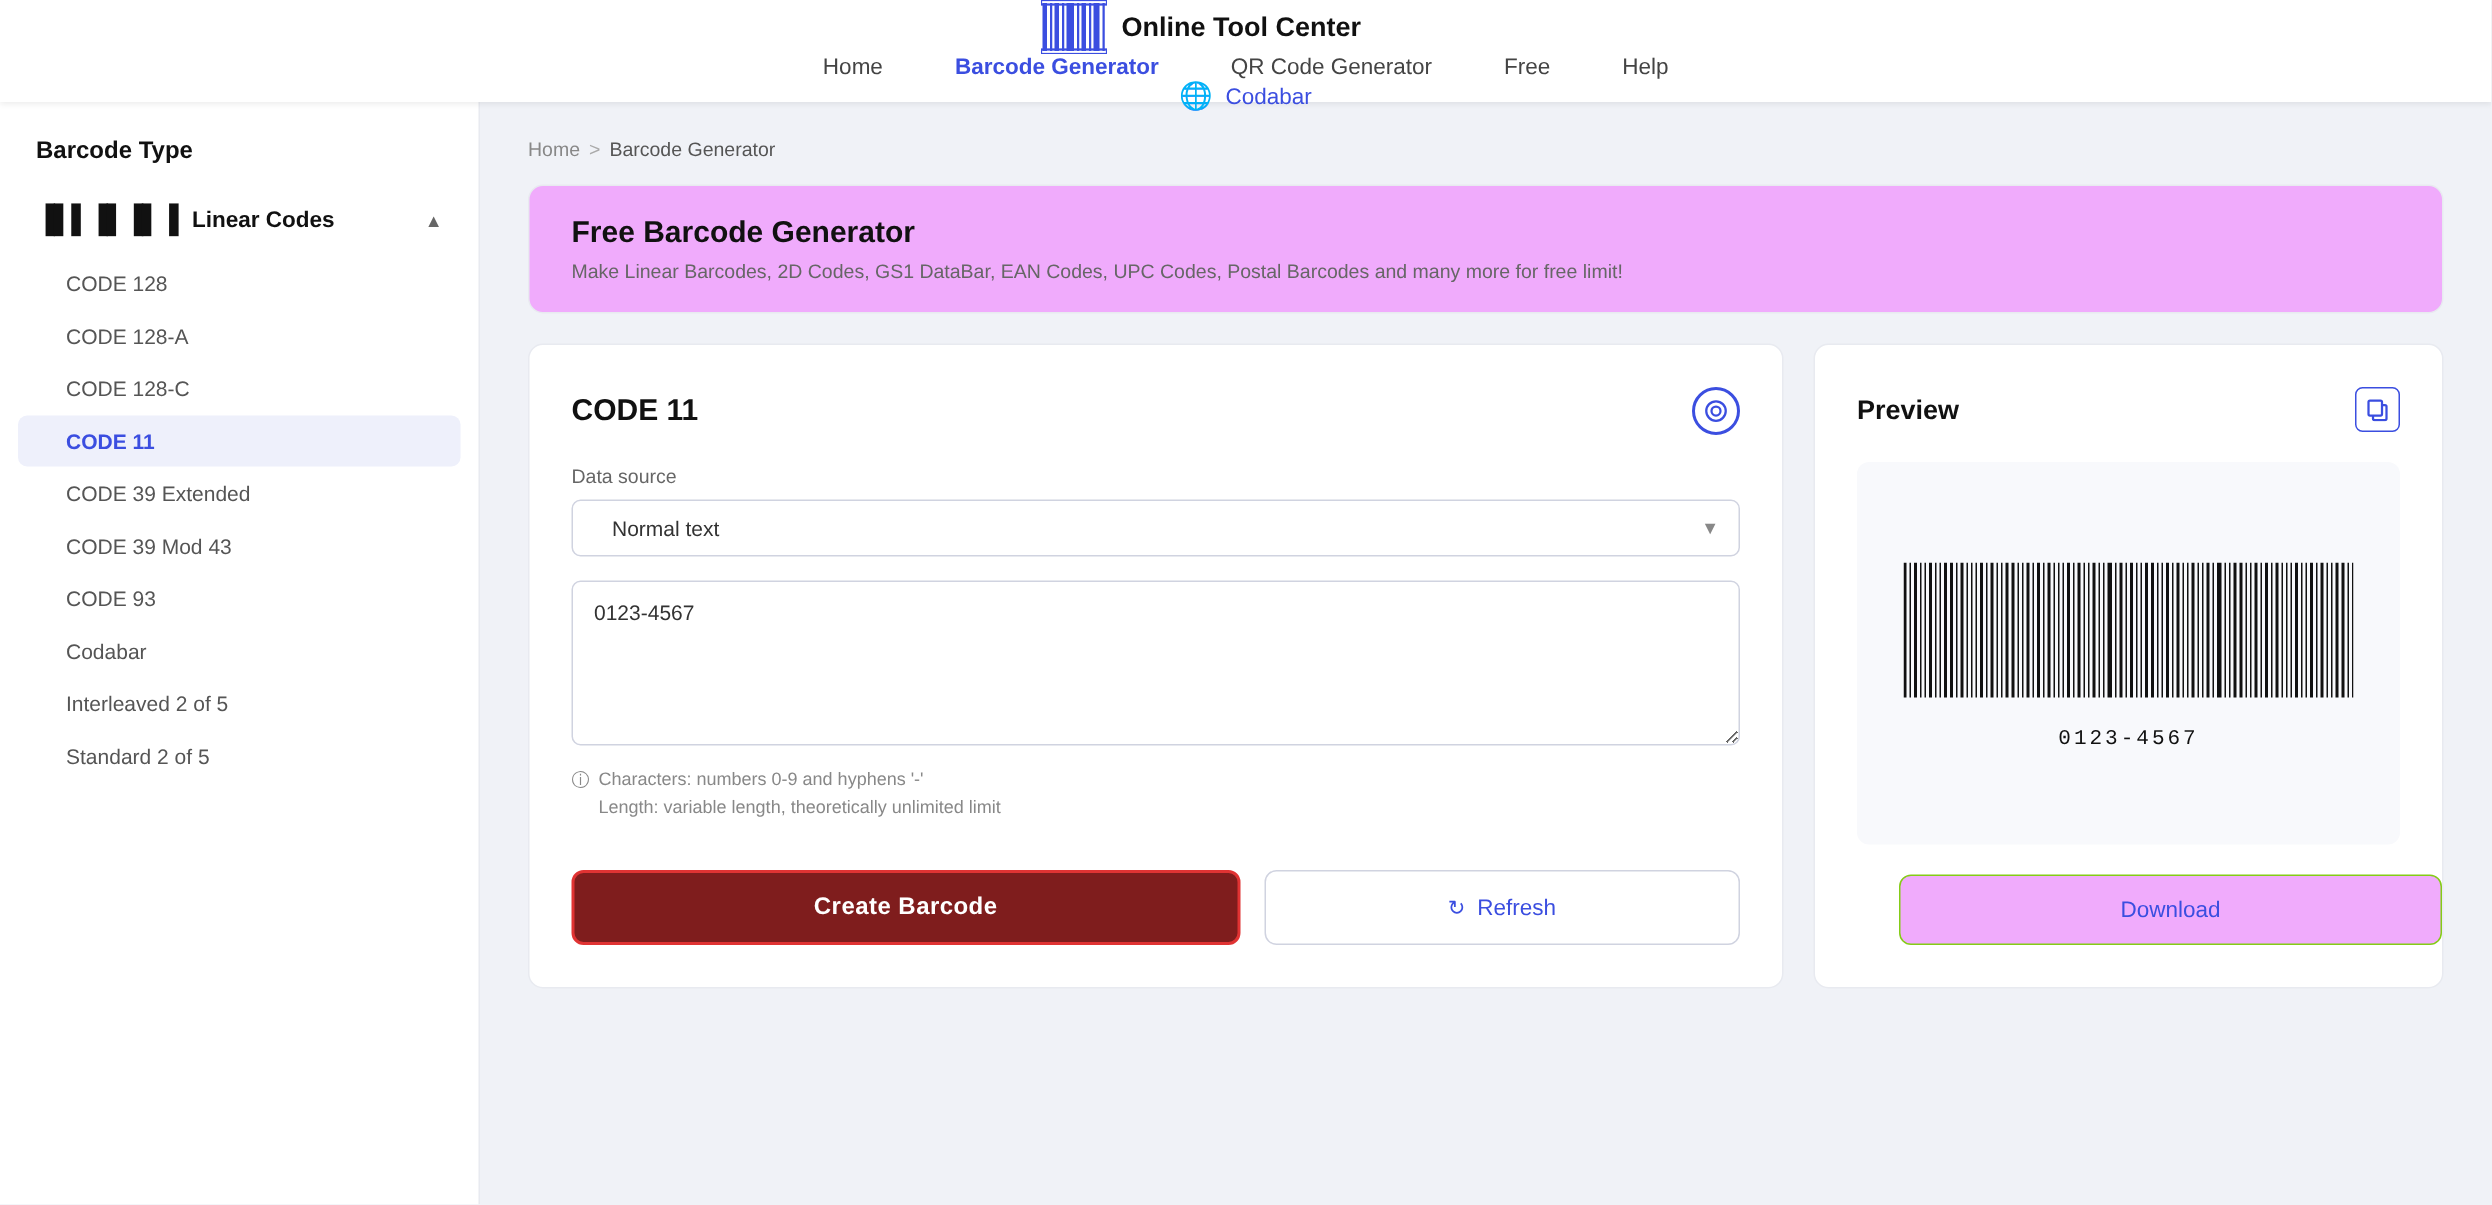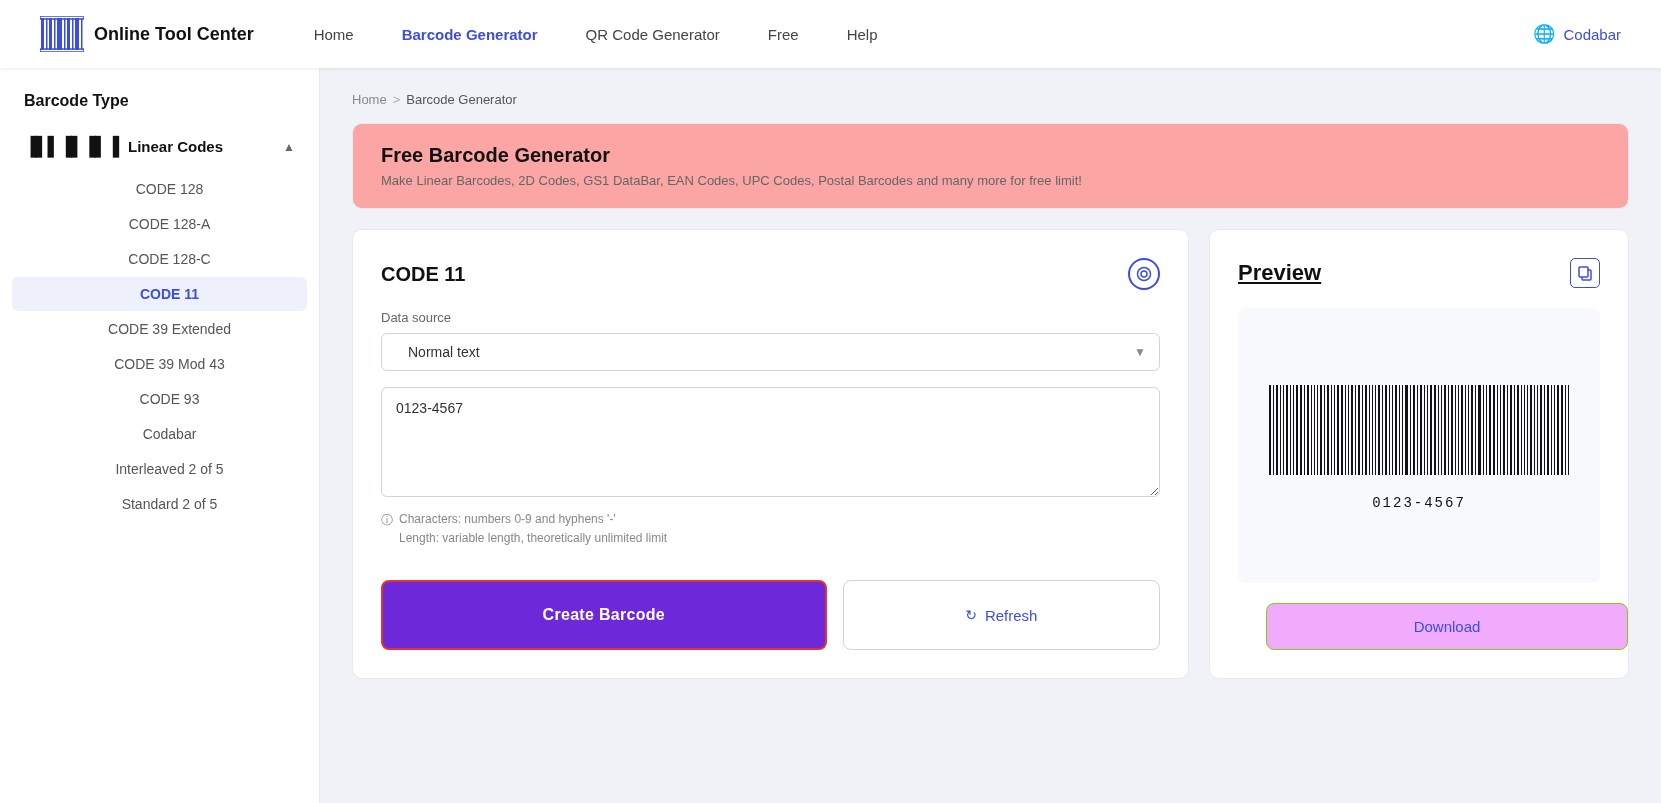--- a/index.html
+++ b/index.html
@@ -8,20 +8,21 @@
     
     .header {
       background: #fff;
       display: flex;
       align-items: center;
       padding: 0 40px;
       height: 68px;
       box-shadow: 0 1px 4px rgba(0,0,0,0.08);
       position: relative;
       z-index: 10;
+      flex-direction: column;
     }
     .logo-area {
       display: flex;
       align-items: center;
       gap: 10px;
       margin-right: 60px;
       text-decoration: none;
       color: #111;
     }
     .logo-icon {
@@ -106,21 +107,20 @@
     .chevron { color: #666; font-size: 12px; }
 
     .sidebar-items { padding: 4px 0 8px 0; }
     .sidebar-item {
       padding: 9px 12px 9px 32px;
       cursor: pointer;
       color: #555;
       font-size: 14px;
       border-radius: 6px;
       margin: 1px 0;
-      text-align: center;
     }
     .sidebar-item.active {
       background: #eef0fb;
       color: #3b4ee0;
       font-weight: 600;
     }
 
     
     .main {
       flex: 1;
@@ -136,21 +136,21 @@
       display: flex;
       align-items: center;
       gap: 6px;
     }
     .breadcrumb-link { color: #888; cursor: pointer; }
     .breadcrumb-sep { color: #aaa; }
     .breadcrumb-current { color: #555; }
 
     
     .page-title-area {
-      background: #fca5a5;
+      background: #f0abfc;
       border-radius: 10px;
       padding: 20px 28px;
       margin-bottom: 20px;
       border: 1px solid #e8eaf0;
     }
     .page-title {
       font-size: 20px;
       font-weight: 700;
       color: #111;
       margin-bottom: 6px;
@@ -251,22 +251,22 @@
     .hint-icon { color: #888; flex-shrink: 0; margin-top: 1px; }
 
     
     .button-row {
       display: flex;
       gap: 16px;
       margin-top: 32px;
     }
     .btn-create {
       flex: 1.4;
-      padding: 24px 0;
-      background: #6d28d9;
+      padding: 14px 0;
+      background: #7f1d1d;
       color: #fff;
       border: 2px solid #e03333;
       border-radius: 8px;
       font-size: 16px;
       font-weight: 600;
       cursor: pointer;
       letter-spacing: 0.3px;
       outline: none;
     }
     .btn-refresh {
@@ -296,24 +296,23 @@
       display: flex;
       flex-direction: column;
     }
     .preview-header {
       display: flex;
       align-items: center;
       justify-content: space-between;
       margin-bottom: 20px;
     }
     .preview-title {
-      font-size: 22px;
+      font-size: 18px;
       font-weight: 600;
       color: #111;
-      text-decoration: underline;
     }
     .copy-icon {
       width: 30px;
       height: 30px;
       border: 1.5px solid #3b4ee0;
       border-radius: 5px;
       display: flex;
       align-items: center;
       justify-content: center;
       color: #3b4ee0;

